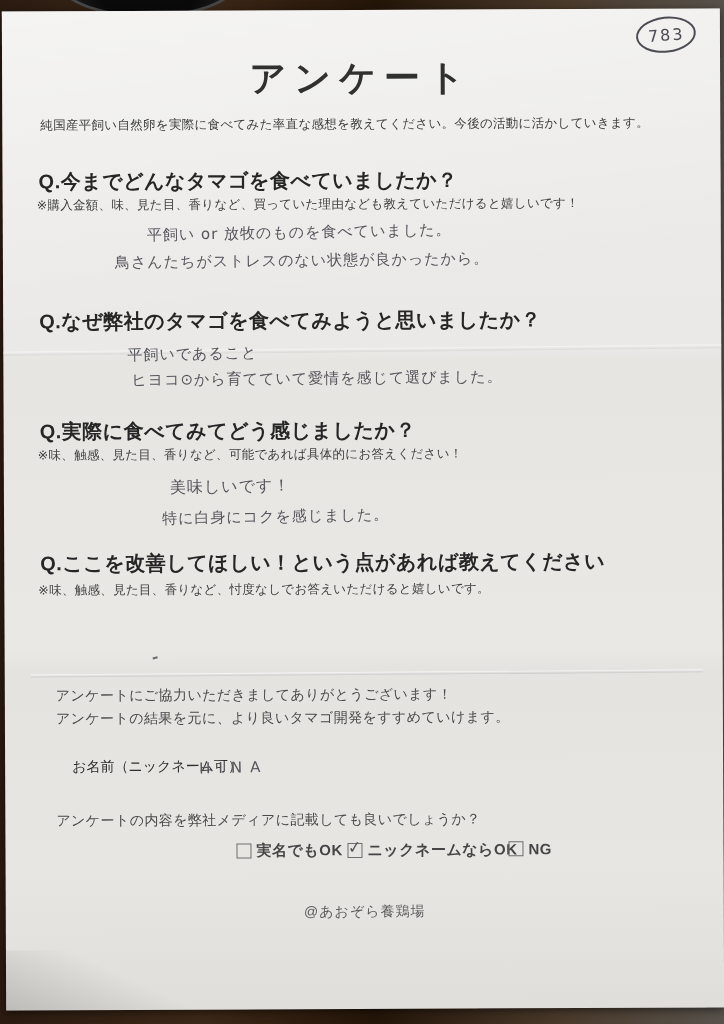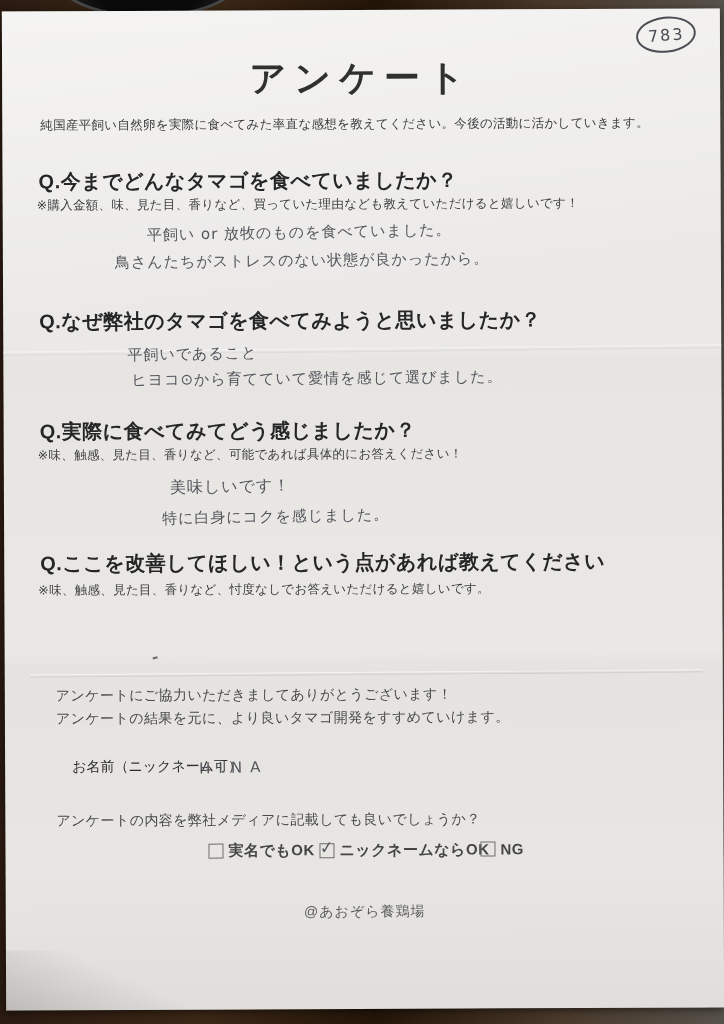--- a/index.html
+++ b/index.html
@@ -69,21 +69,21 @@
   .q2-a1{left:124px;top:334px;} .q2-a2{left:128px;top:359px;transform:rotate(-0.3deg);}
   .q3-h{left:36px;top:407px;}  .q3-n{left:34px;top:436px;}
   .q3-a1{left:166px;top:466px;font-size:16px;} .q3-a2{left:158px;top:497px;}
   .q4-h{left:36px;top:539px;}  .q4-n{left:34px;top:571px;}
   .pen-mark{position:absolute;left:148px;top:646px;width:5px;height:2px;background:#6b6b70;transform:rotate(-15deg);}
   .thanks{position:absolute;left:51px;margin:0;font-size:14px;color:#4a4a4a;letter-spacing:0.4px;}
   .t1{top:676px;} .t2{top:699px;}
   .name-label{position:absolute;left:51px;top:731px;margin:16px;font-size:14px;font-weight:400;color:#2e2e2e;}
   .name-value{left:194px;top:748px;font-size:15px;letter-spacing:8px;transform:rotate(-1.2deg);}
   .media-q{position:absolute;left:51px;top:801px;margin:0;font-size:14px;color:#4a4a4a;letter-spacing:0.4px;}
-  .option{position:absolute;top:831px;display:flex;align-items:center;gap:5px;}
+  .option{position:absolute;top:831px;display:flex;align-items:center;gap:5px;margin-left:28px;}
   .opt-1{left:203px;} .opt-2{left:314px;} .opt-3{left:475px;}
   .box{
     position:relative;display:inline-block;width:13px;height:13px;
     border:1.5px solid #6e6e6e;background:transparent;flex:0 0 auto;
   }
   .check{
     display:none;position:absolute;left:-1px;top:-7px;
     font-family:"DejaVu Sans",sans-serif;font-size:17px;color:#55555c;
     transform:rotate(-6deg);
   }

